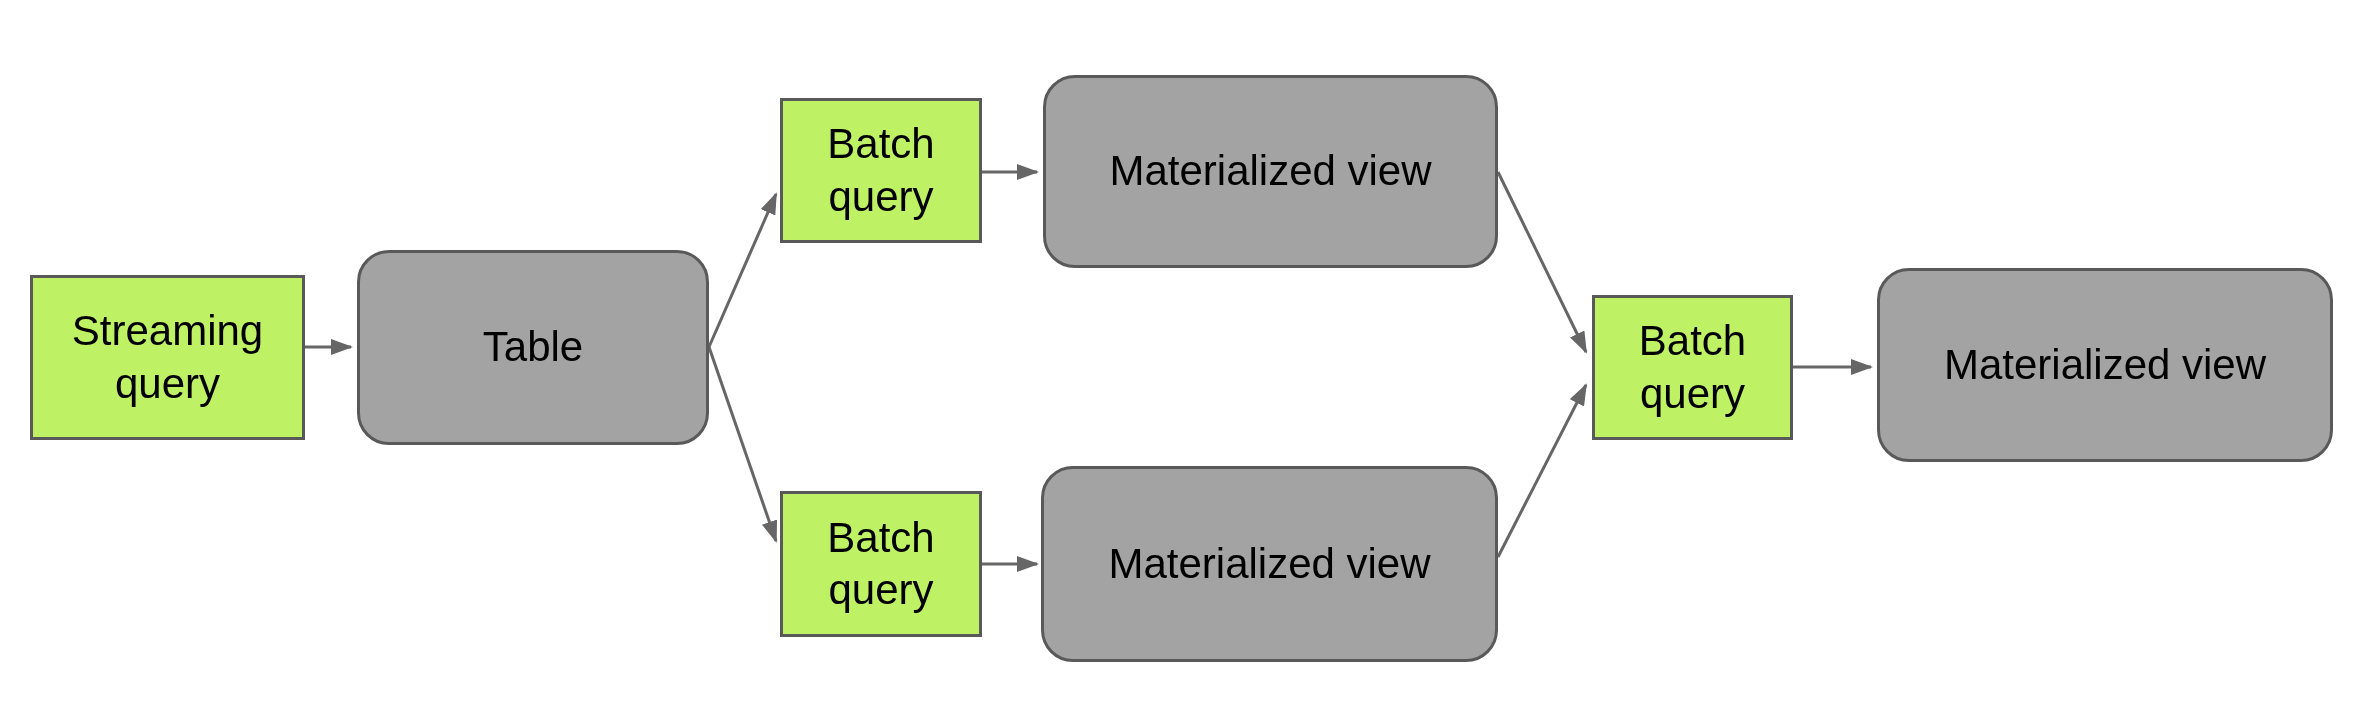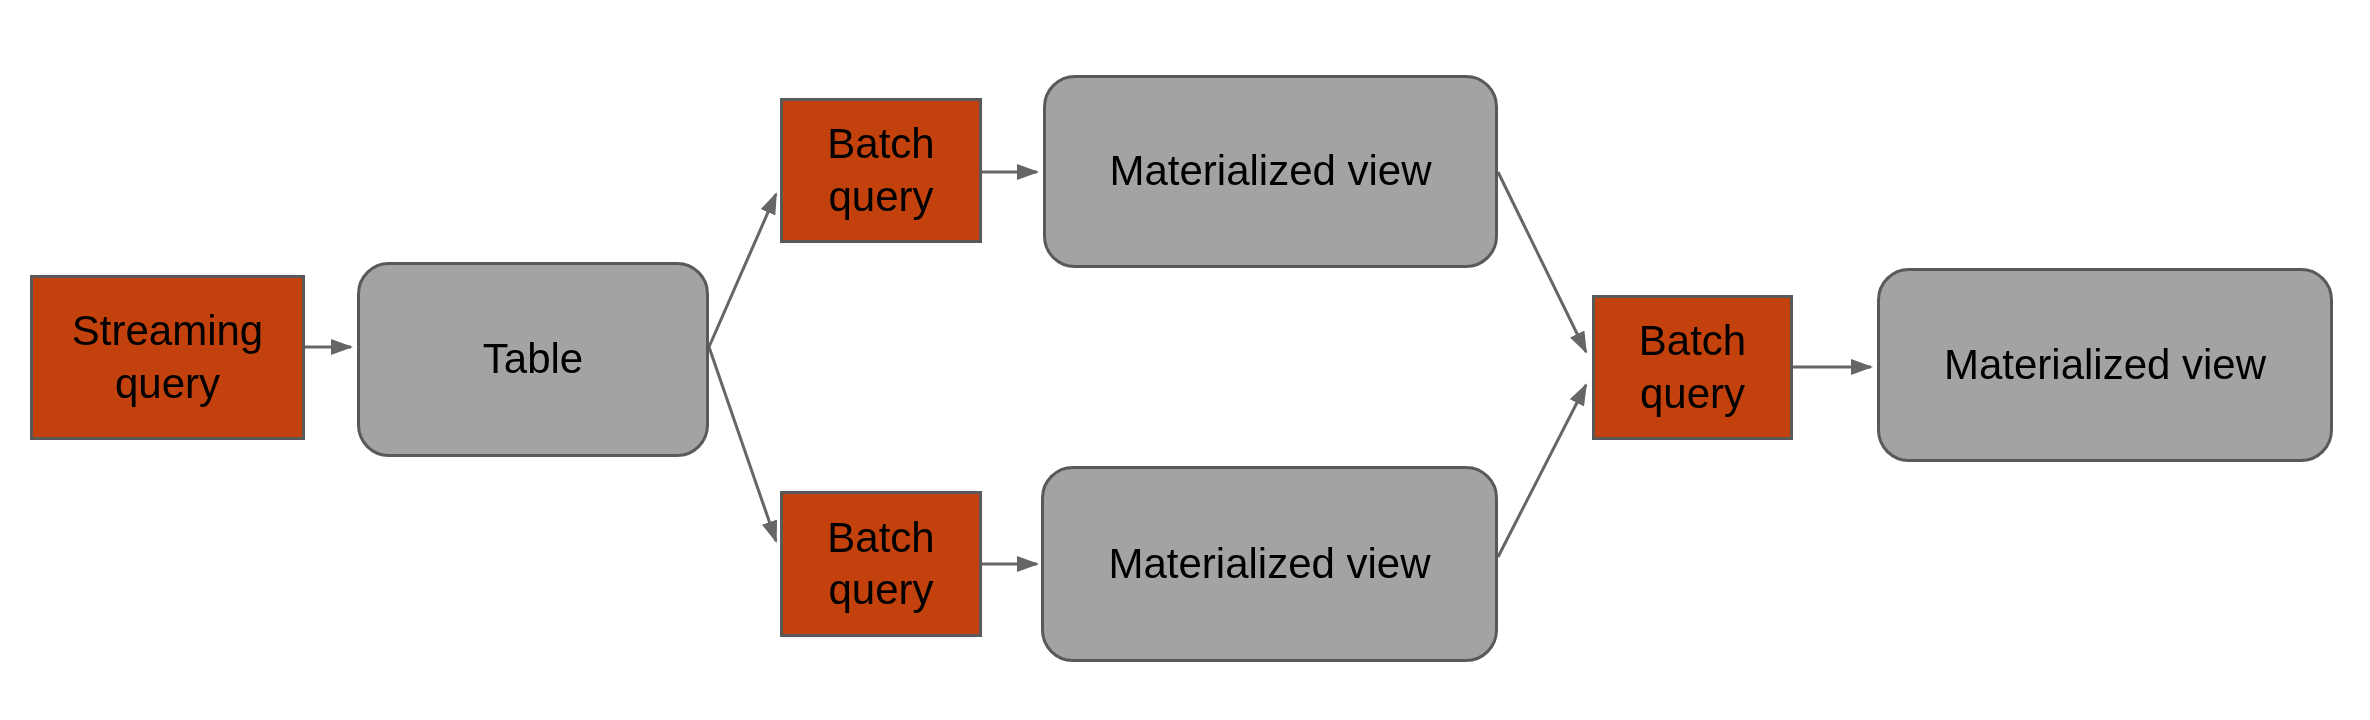--- a/index.html
+++ b/index.html
@@ -29,32 +29,32 @@
     display: flex;
     align-items: center;
     justify-content: center;
     text-align: center;
     font-size: 42px;
     line-height: 1.25;
     color: #000000;
     padding: 6px 14px;
   }
   .node-yellow {
-    background: #c2410c;
+    background: #bef264;
     border: 3px solid #595959;
     border-radius: 0;
   }
   .node-green {
     background: #a3a3a3;
     border: 3px solid #595959;
     border-radius: 32px;
   }
   
   .pos-streaming      { left: 30px;   top: 275px; width: 275px; height: 165px; }
-  .pos-table          { left: 357px;  top: 250px; width: 352px; height: 195px; margin-top: 12px; }
+  .pos-table          { left: 357px;  top: 250px; width: 352px; height: 195px; }
   .pos-batch-top      { left: 780px;  top: 98px;  width: 202px; height: 145px; }
   .pos-matview-top    { left: 1043px; top: 75px;  width: 455px; height: 193px; }
   .pos-batch-bottom   { left: 780px;  top: 491px; width: 202px; height: 146px; }
   .pos-matview-bottom { left: 1041px; top: 466px; width: 457px; height: 196px; }
   .pos-batch-right    { left: 1592px; top: 295px; width: 201px; height: 145px; }
   .pos-matview-final  { left: 1877px; top: 268px; width: 456px; height: 194px; }
   .edge {
     stroke: #666666;
     stroke-width: 3;
     fill: none;

